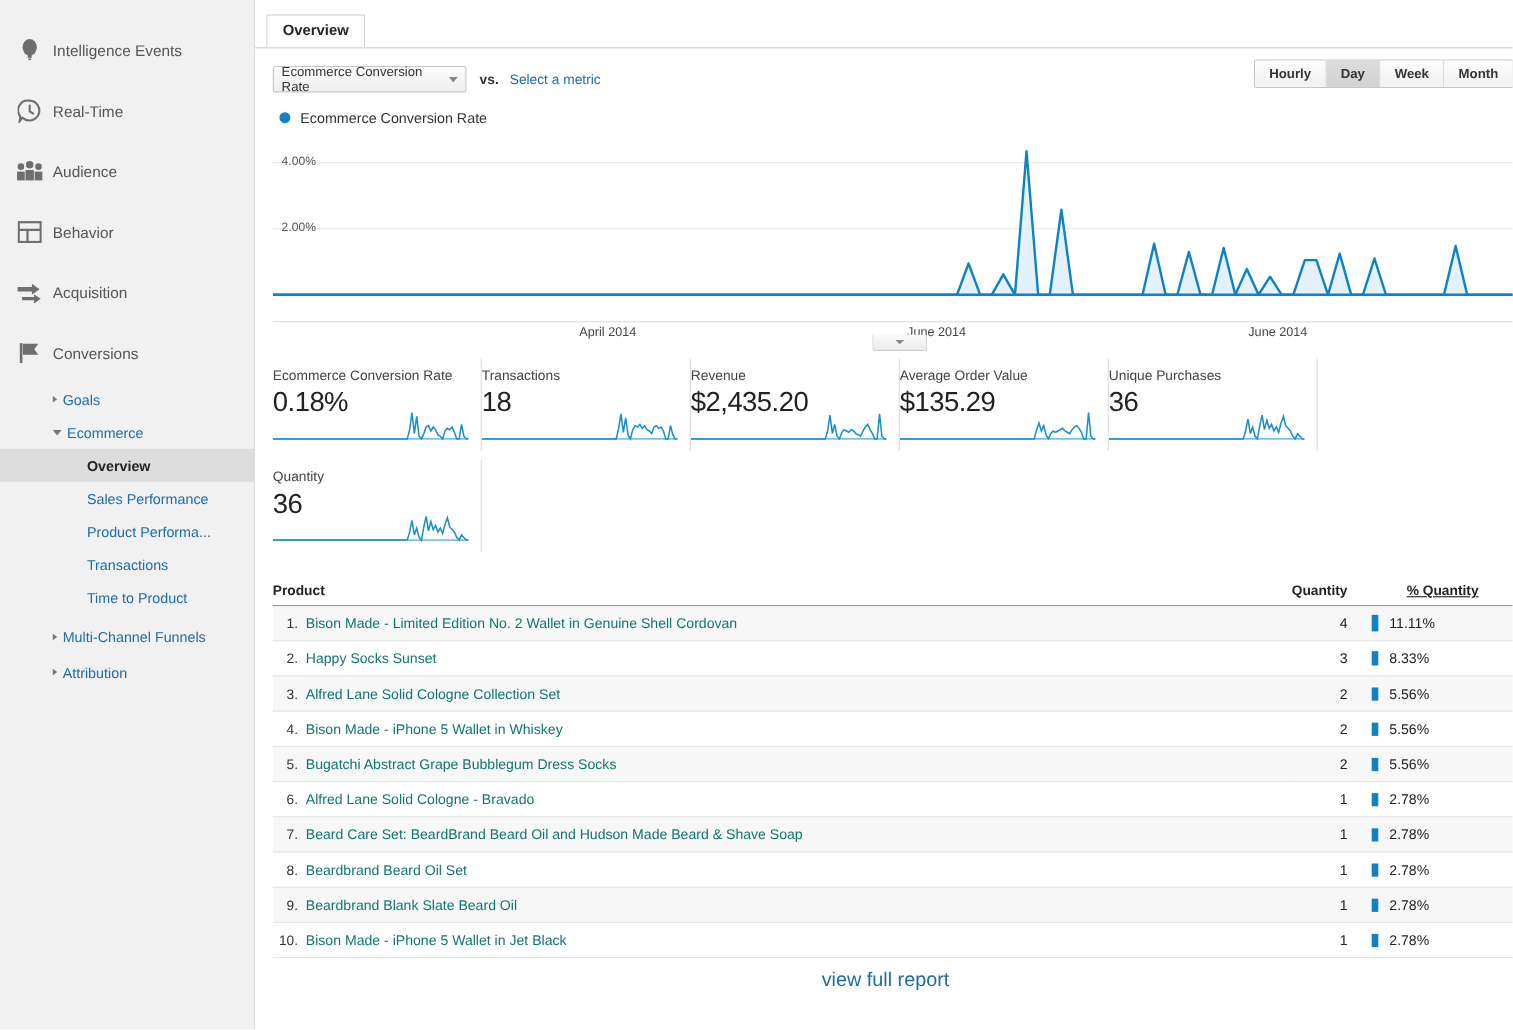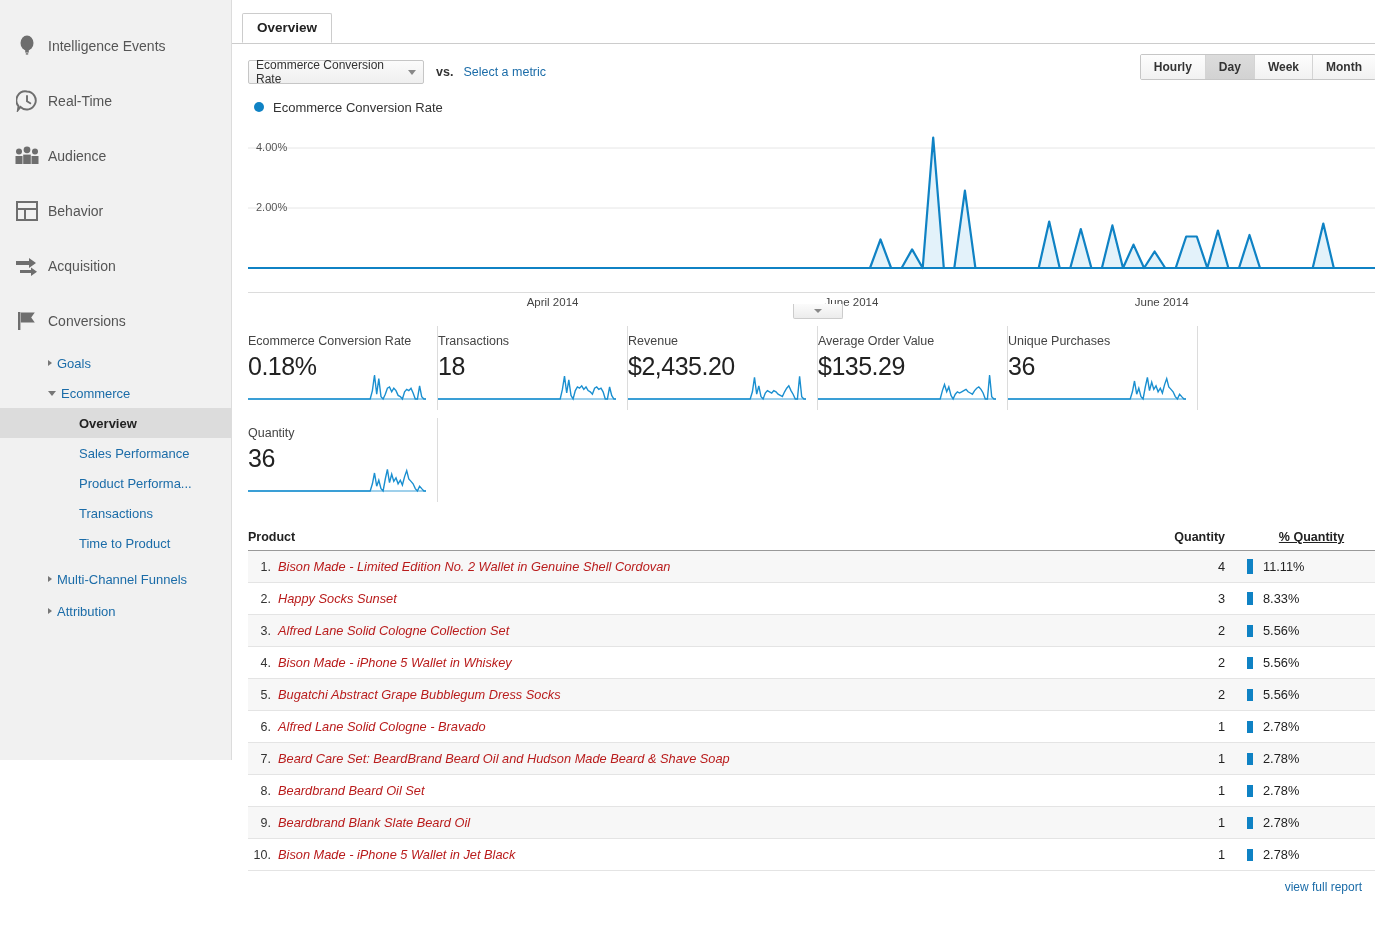--- a/index.html
+++ b/index.html
@@ -9,21 +9,21 @@
     font-family:"Liberation Sans", sans-serif;
     font-size:13px;
     color:#222;
     background:#fff;
     overflow:hidden;
   }
   .app { display:flex; width:1375px; height:936px; }
 
   
   .sidebar {
-    width:232px; min-width:232px; height:760px;
+    width:232px; min-width:232px; height:936px;
     background:#f1f1f1;
     border-right:1px solid #dcdcdc;
     padding-top:18px;
   }
   .nav-main {
     display:flex; align-items:center;
     height:55px;
     padding-left:10px;
     cursor:pointer;
   }
@@ -223,31 +223,31 @@
   .ptable th.num { text-align:right; padding-right:6px; }
   .ptable th.pct { text-align:center; padding-left:16px;text-decoration:underline; }
   .ptable td {
     font-size:12.8px;
     padding:8px 0;
     border-bottom:1px solid #e4e4e4;
     vertical-align:middle;
   }
   .ptable tr.alt td { background:#f7f7f7; }
   .ptable td.idx { width:30px; color:#333; text-align:right; padding-right:7px; font-size:12.5px; }
-  .ptable td.name a { color:#b91c1c; text-decoration:none;font-style:italic; }
+  .ptable td.name a { color:#0f766e; text-decoration:none; }
   .ptable td.qty { width:60px; text-align:right; padding-right:6px; color:#222; }
   .ptable td.pctcell { width:145px; padding-left:16px; }
   .pctwrap { display:flex; align-items:center; }
   .pbar { width:6px; background:#0f82c4; margin-right:10px; }
   .pctval { color:#222; }
 
   .viewfull {
-    text-align:right;
+    text-align:center;
     padding:9px 14px 0 0;
-    font-size:12px;
+    font-size:18px;
   }
   .viewfull a { color:#1b6ca8; text-decoration:none; cursor:pointer; }
 </style>
 </head>
 <body>
 
 <div class="app">
 
   <div class="sidebar">
 

